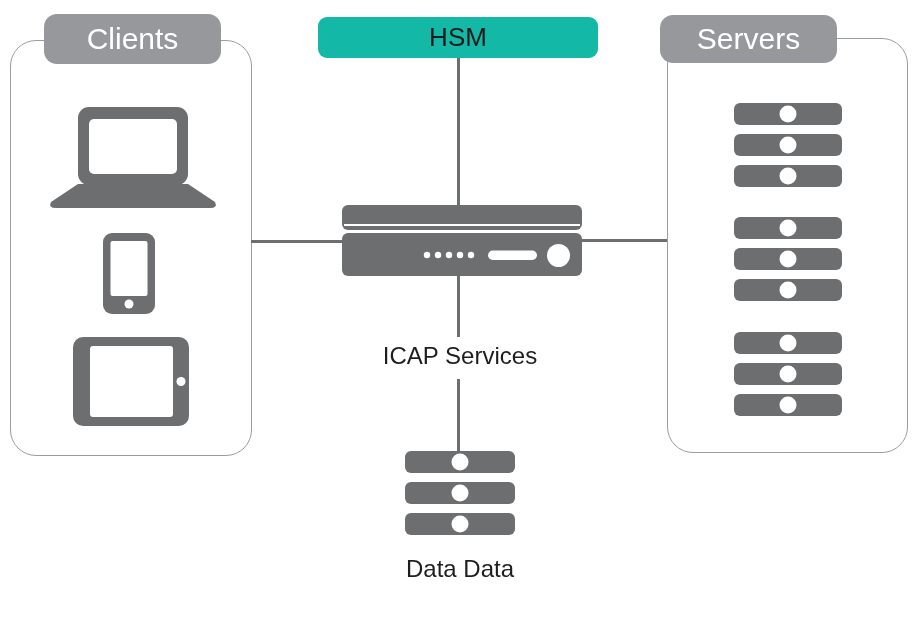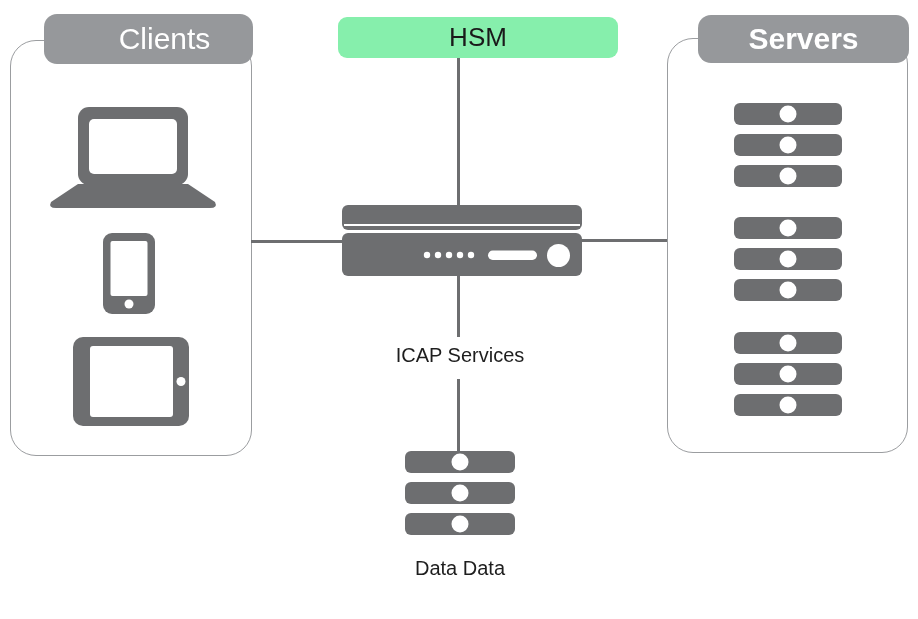--- a/index.html
+++ b/index.html
@@ -16,37 +16,37 @@
     border:1.5px solid #9B9DA0;
     border-radius:26px;
     background:#ffffff;
   }
   .band{
     position:absolute;
     border-radius:13px;
     display:flex;align-items:center;justify-content:center;
   }
   .band-dark{background:#96989B;color:#ffffff;font-size:30px;}
-  .band-light{background:#86efac;color:#1A1A1A;font-size:26px;border-radius:9px;margin-left:20px;}
+  .band-light{background:#14b8a6;color:#1A1A1A;font-size:26px;border-radius:9px;}
   .link{position:absolute;background:#6D6E70;}
   .caption{
     position:absolute;
     color:#1E1E1E;
-    font-size:20px;
+    font-size:24px;
     text-align:center;
     line-height:31px;
   }
 </style>
 </head>
 <body>
 
 <div class="stage">
 
   <div class="box" style="left:10px;top:40px;width:240px;height:414px;"></div>
-  <div class="band band-dark" style="left:44px;top:14px;width:177px;height:50px;padding-left:32px;">
+  <div class="band band-dark" style="left:44px;top:14px;width:177px;height:50px;">
     <span>Clients</span>
   </div>
 
   <svg class="abs" style="left:48px;top:107px" width="170" height="101" viewBox="0 0 170 101">
     <rect x="30" y="0" width="110" height="78" rx="11" fill="#6D6E70"></rect>
     <rect x="41" y="12" width="88" height="55" rx="5" fill="#ffffff"></rect>
     <path d="M30 77 L140 77 L167 95 Q170 101 162 101 L8 101 Q0 101 3 95 Z" fill="#6D6E70"></path>
   </svg>
 
   <svg class="abs" style="left:103px;top:233px" width="52" height="81" viewBox="0 0 52 81">
@@ -99,21 +99,21 @@
       <circle cx="55" cy="42" r="8.5"></circle>
       <circle cx="55" cy="73" r="8.5"></circle>
     </g>
   </svg>
 
   <div class="caption" style="left:330px;top:553px;width:260px;">
     <div>Data Data</div>
   </div>
 
   <div class="box" style="left:667px;top:38px;width:239px;height:413px;"></div>
-  <div class="band band-dark" style="left:698px;top:15px;width:211px;height:48px;font-weight:bold;">
+  <div class="band band-dark" style="left:660px;top:15px;width:177px;height:48px;">
     <span>Servers</span>
   </div>
 
   <svg class="abs" style="left:734px;top:103px" width="108" height="84" viewBox="0 0 108 84">
     <g fill="#6D6E70">
       <rect y="0" width="108" height="22" rx="6"></rect>
       <rect y="31" width="108" height="22" rx="6"></rect>
       <rect y="62" width="108" height="22" rx="6"></rect>
     </g>
     <g fill="#ffffff">

